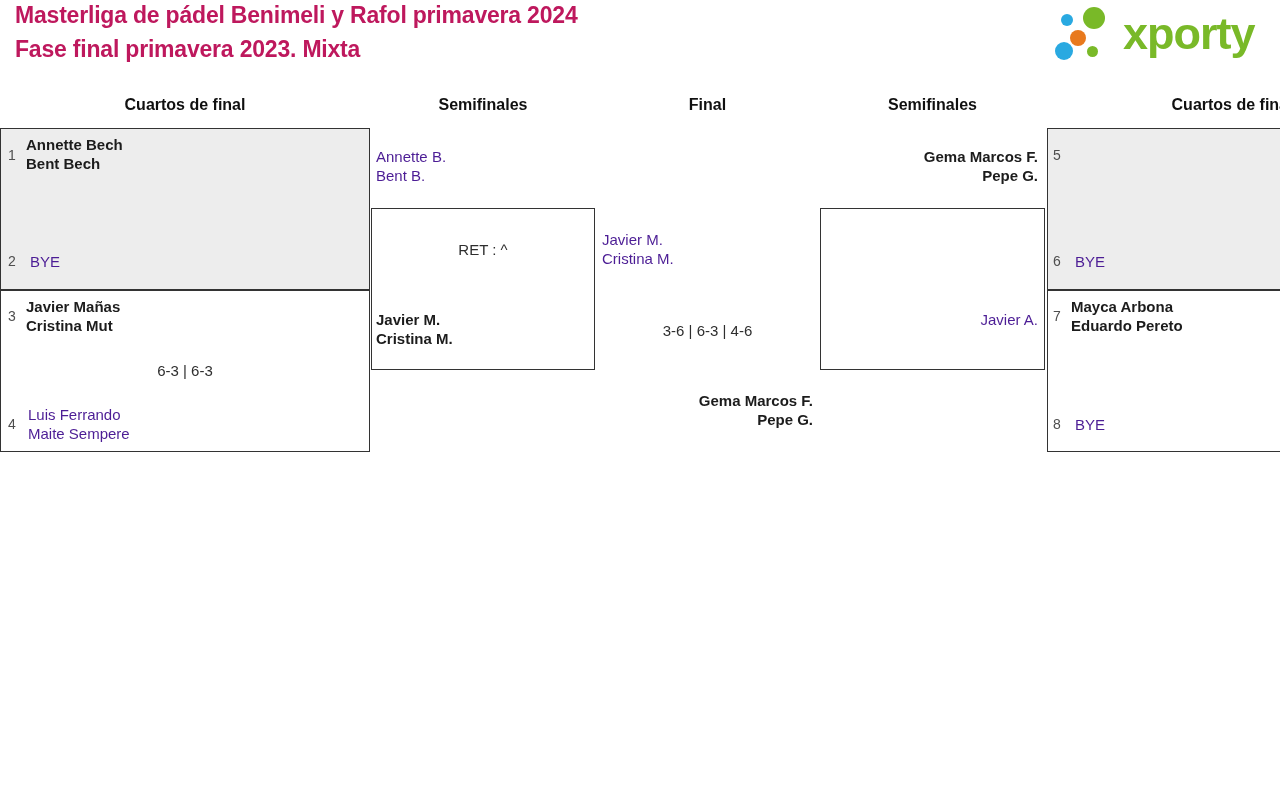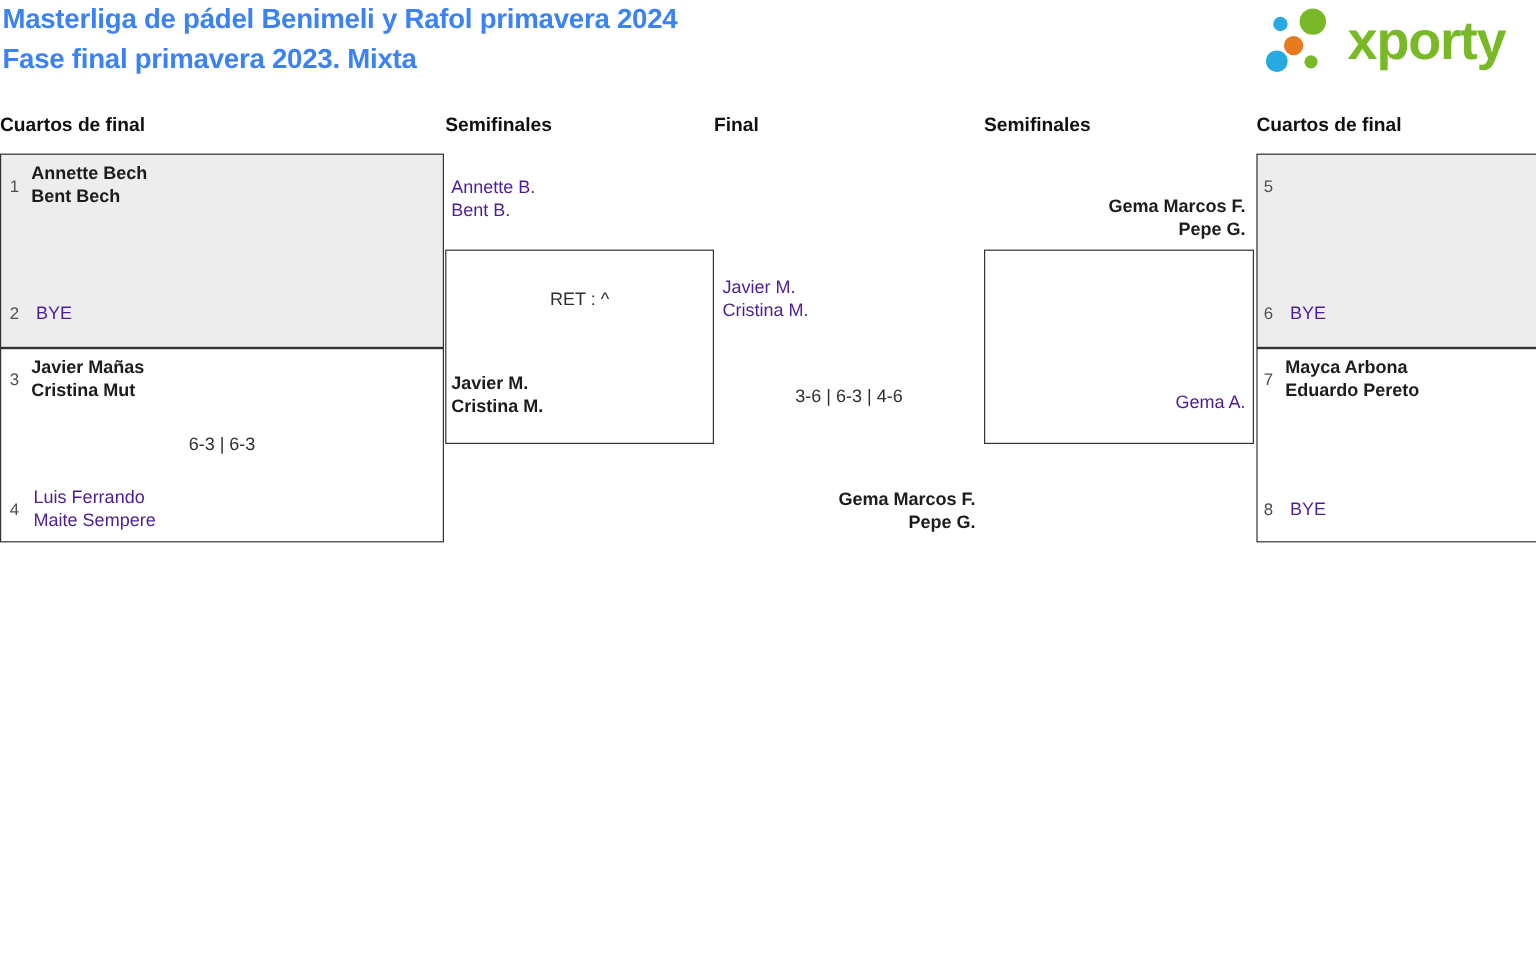--- a/index.html
+++ b/index.html
@@ -1,38 +1,38 @@
 <!DOCTYPE html>
 <html><head>
 <meta charset="utf-8">
 <style>
   html,body{margin:0;padding:0;background:#ffffff;}
   .stage{
     position:relative; width:1280px; height:796px; overflow:hidden;
     background:#ffffff; font-family:"Liberation Sans", sans-serif;
   }
   .title-line{
-    position:absolute; left:2px; white-space:nowrap;
-    font-size:23px; font-weight:700; color:#3b82f6; letter-spacing:-0.2px;text-align:right;
+    position:absolute; left:15px; white-space:nowrap;
+    font-size:23px; font-weight:700; color:#be185d; letter-spacing:-0.2px;text-align:right;
   }
   .colhead{
     position:absolute; top:96px; font-size:16px; font-weight:700;
-    color:#101010; white-space:nowrap;
+    color:#101010; text-align:center; white-space:nowrap;
   }
   .box{
     position:absolute; box-sizing:border-box; border:1px solid #333333;
     background:#ffffff;
   }
   .box.shaded{background:#ededed;}
   .team{
     position:absolute; font-size:15px; line-height:19px;
     color:#4c1d95; white-space:nowrap;
   }
   .team.winner{font-weight:700; color:#1c1c1c;}
-  .team.right{text-align:right;margin-top:16px;}
+  .team.right{text-align:right;}
   .seed{
     position:absolute; width:16px; font-size:14px; line-height:19px;
     color:#4e4e4e; text-align:center; white-space:nowrap;
   }
   .score{
     position:absolute; font-size:15px; line-height:19px; color:#2e2e2e;
     text-align:center; white-space:nowrap;
   }
   
   .logo{position:absolute; left:1050px; top:2px; width:230px; height:74px;}
@@ -112,21 +112,21 @@
     <div>Gema Marcos F.</div>
       <div>Pepe G.</div>
   </div>
 
   <div class="box" style="left:820px;top:208px;width:225px;height:162px"></div>
   <div class="team winner right" style="left:818px;width:220px;top:147px">
     <div>Gema Marcos F.</div>
       <div>Pepe G.</div>
   </div>
   <div class="team right" style="left:818px;width:220px;top:310px">
-    <div>Gema A.</div>
+    <div>Javier A.</div>
   </div>
 
   <div class="box shaded" style="left:1047px;top:128px;width:370px;height:162px"></div>
   <div class="seed" style="left:1049px;top:146px">5</div>
   <div class="seed" style="left:1049px;top:252px">6</div>
   <div class="team" style="left:1075px;top:252px">
     <div>BYE</div>
   </div>
 
   <div class="box" style="left:1047px;top:290px;width:370px;height:162px"></div>

